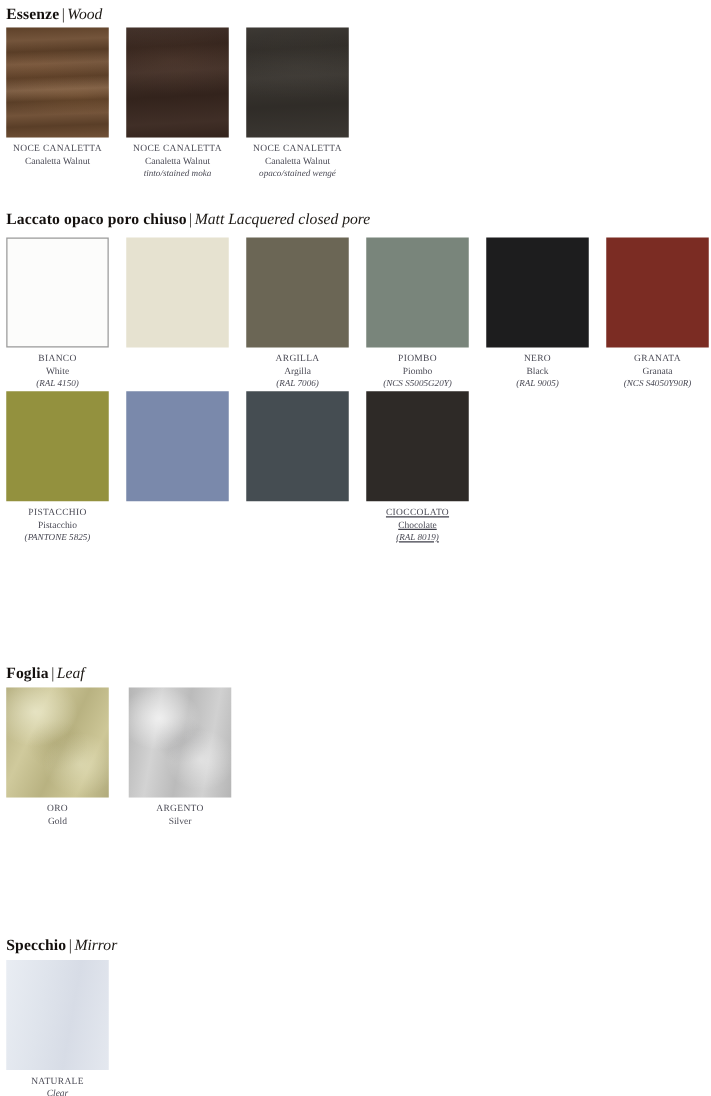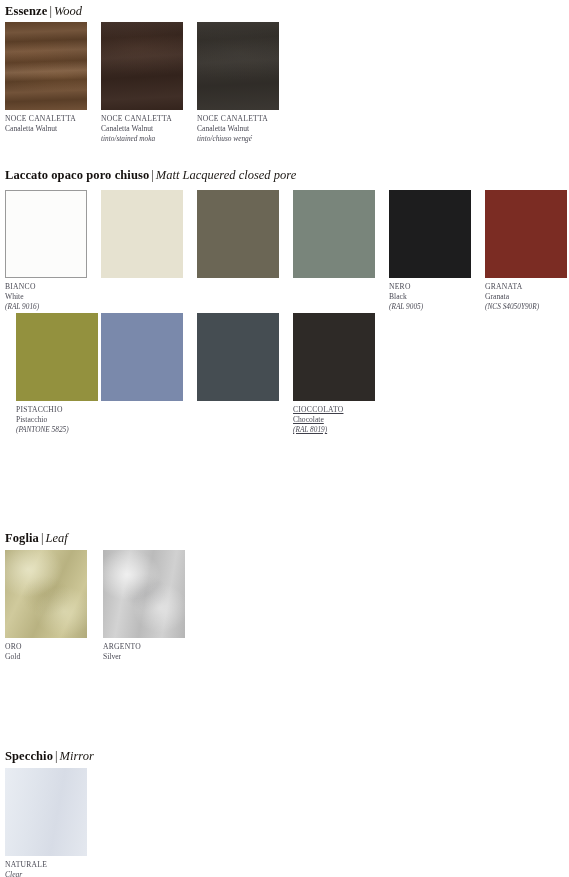--- a/index.html
+++ b/index.html
@@ -71,21 +71,21 @@
     display: block;
     box-sizing: border-box;
     position: relative;
     overflow: hidden;
   }
   .chip.bordered {
     border: 1px solid #9a9a9a;
   }
   .caption {
     padding-top: 4px;
-    text-align: left;
+    text-align: center;
     width: 82px;
   }
   .cap-it {
     display: block;
     font-size: 7.6px;
     line-height: 10px;
     letter-spacing: 0.25px;
     color: #4a4a55;
     white-space: nowrap;
   }
@@ -145,69 +145,79 @@
       </div>
 
       <div class="swatch" style="left:197px;">
         <span class="chip" style="background:
              linear-gradient(177deg, rgba(255,255,255,0.04) 0%, rgba(0,0,0,0.08) 20%, rgba(255,255,255,0.03) 45%, rgba(0,0,0,0.10) 70%, rgba(255,255,255,0.03) 100%),
              radial-gradient(ellipse 130% 40% at 50% 35%, rgba(70,66,60,0.40), rgba(0,0,0,0) 75%),
              #35312c;"></span>
         <div class="caption">
           <span class="cap-it">NOCE CANALETTA</span>
           <span class="cap-en">Canaletta Walnut</span>
-          <span class="cap-code cap-en italic">tinto/chiuso wengé</span>
+          <span class="cap-code cap-en italic">opaco/stained wengé</span>
         </div>
       </div>
     </div>
   </div>
 
   <div class="section" style="top:168px;">
     <div class="section-title">
       <span class="it-name">Laccato opaco poro chiuso</span><span class="sep">|</span><span class="en-name">Matt Lacquered closed pore</span>
     </div>
 
     <div class="swatch-row" style="top:22px;">
       <div class="swatch" style="left:5px;">
         <span class="chip bordered" style="background:#fcfcfb;"></span>
         <div class="caption">
           <span class="cap-it">BIANCO</span>
           <span class="cap-en">White</span>
-          <span class="cap-code">(RAL 9016)</span>
+          <span class="cap-code">(RAL 4150)</span>
         </div>
       </div>
       <div class="swatch" style="left:101px;">
         <span class="chip" style="background:#e6e2d0;"></span>
       </div>
       <div class="swatch" style="left:197px;">
         <span class="chip" style="background:#6b6655;"></span>
+        <div class="caption">
+          <span class="cap-it">ARGILLA</span>
+          <span class="cap-en">Argilla</span>
+          <span class="cap-code">(RAL 7006)</span>
+        </div>
       </div>
       <div class="swatch" style="left:293px;">
         <span class="chip" style="background:#79857b;"></span>
+        <div class="caption">
+          <span class="cap-it">PIOMBO</span>
+          <span class="cap-en">Piombo</span>
+          <span class="cap-code">(NCS S5005G20Y)</span>
+        </div>
       </div>
       <div class="swatch" style="left:389px;">
         <span class="chip" style="background:#1d1d1e;"></span>
         <div class="caption">
           <span class="cap-it">NERO</span>
           <span class="cap-en">Black</span>
           <span class="cap-code">(RAL 9005)</span>
         </div>
       </div>
       <div class="swatch" style="left:485px;">
         <span class="chip" style="background:#7b2c23;"></span>
         <div class="caption">
           <span class="cap-it">GRANATA</span>
           <span class="cap-en">Granata</span>
           <span class="cap-code">(NCS S4050Y90R)</span>
         </div>
       </div>
     </div>
 
     <div class="swatch-row" style="top:145px;">
-      <div class="swatch" style="left:16px;">
+      <div class="swatch" style="left:5px;">
         <span class="chip" style="background:#93913e;"></span>
         <div class="caption">
           <span class="cap-it">PISTACCHIO</span>
           <span class="cap-en">Pistacchio</span>
           <span class="cap-code">(PANTONE 5825)</span>
         </div>
       </div>
       <div class="swatch" style="left:101px;">
         <span class="chip" style="background:#7a89ab;"></span>
       </div>

